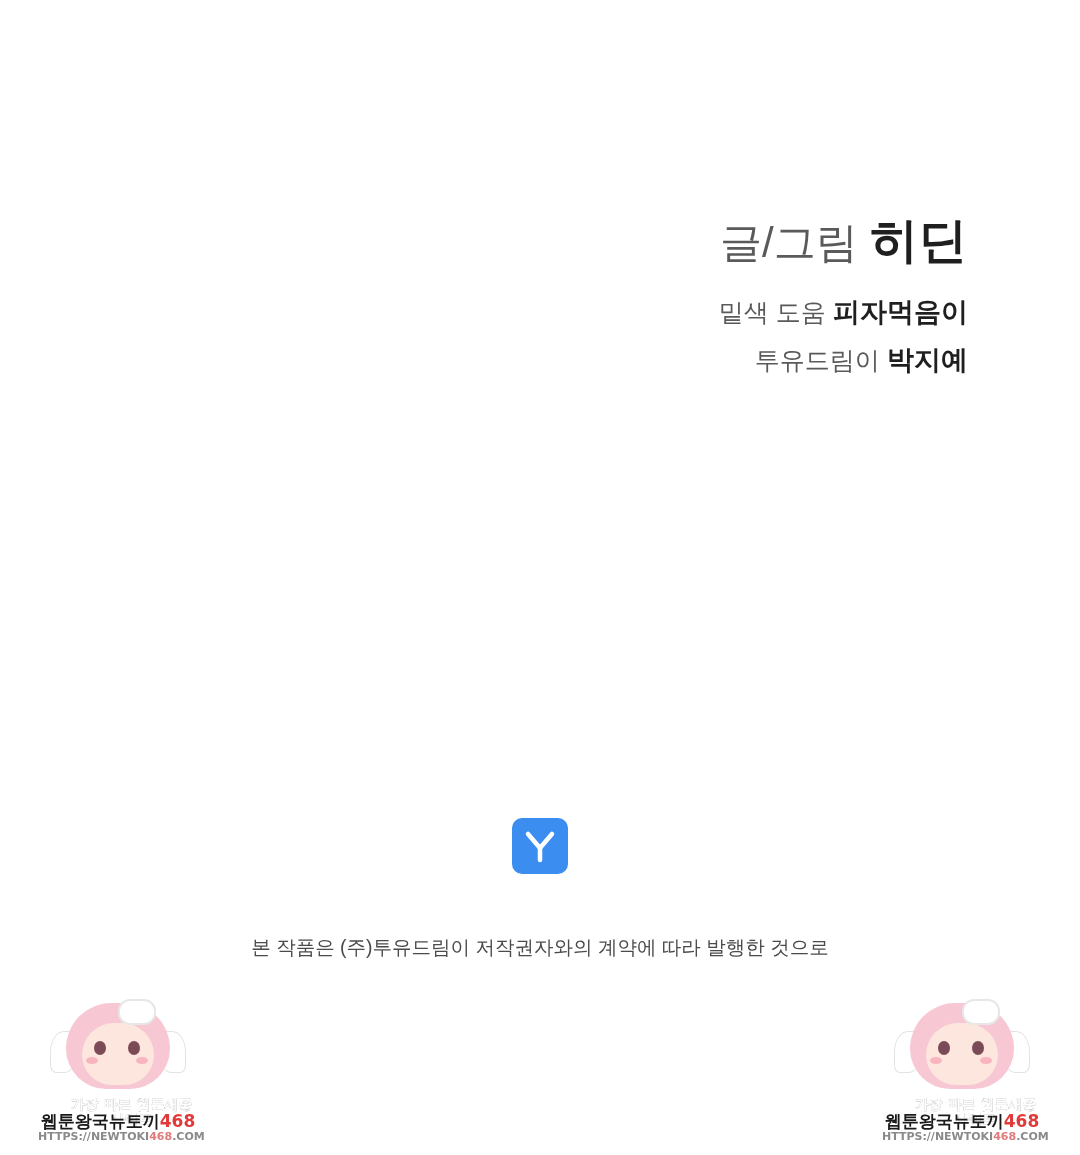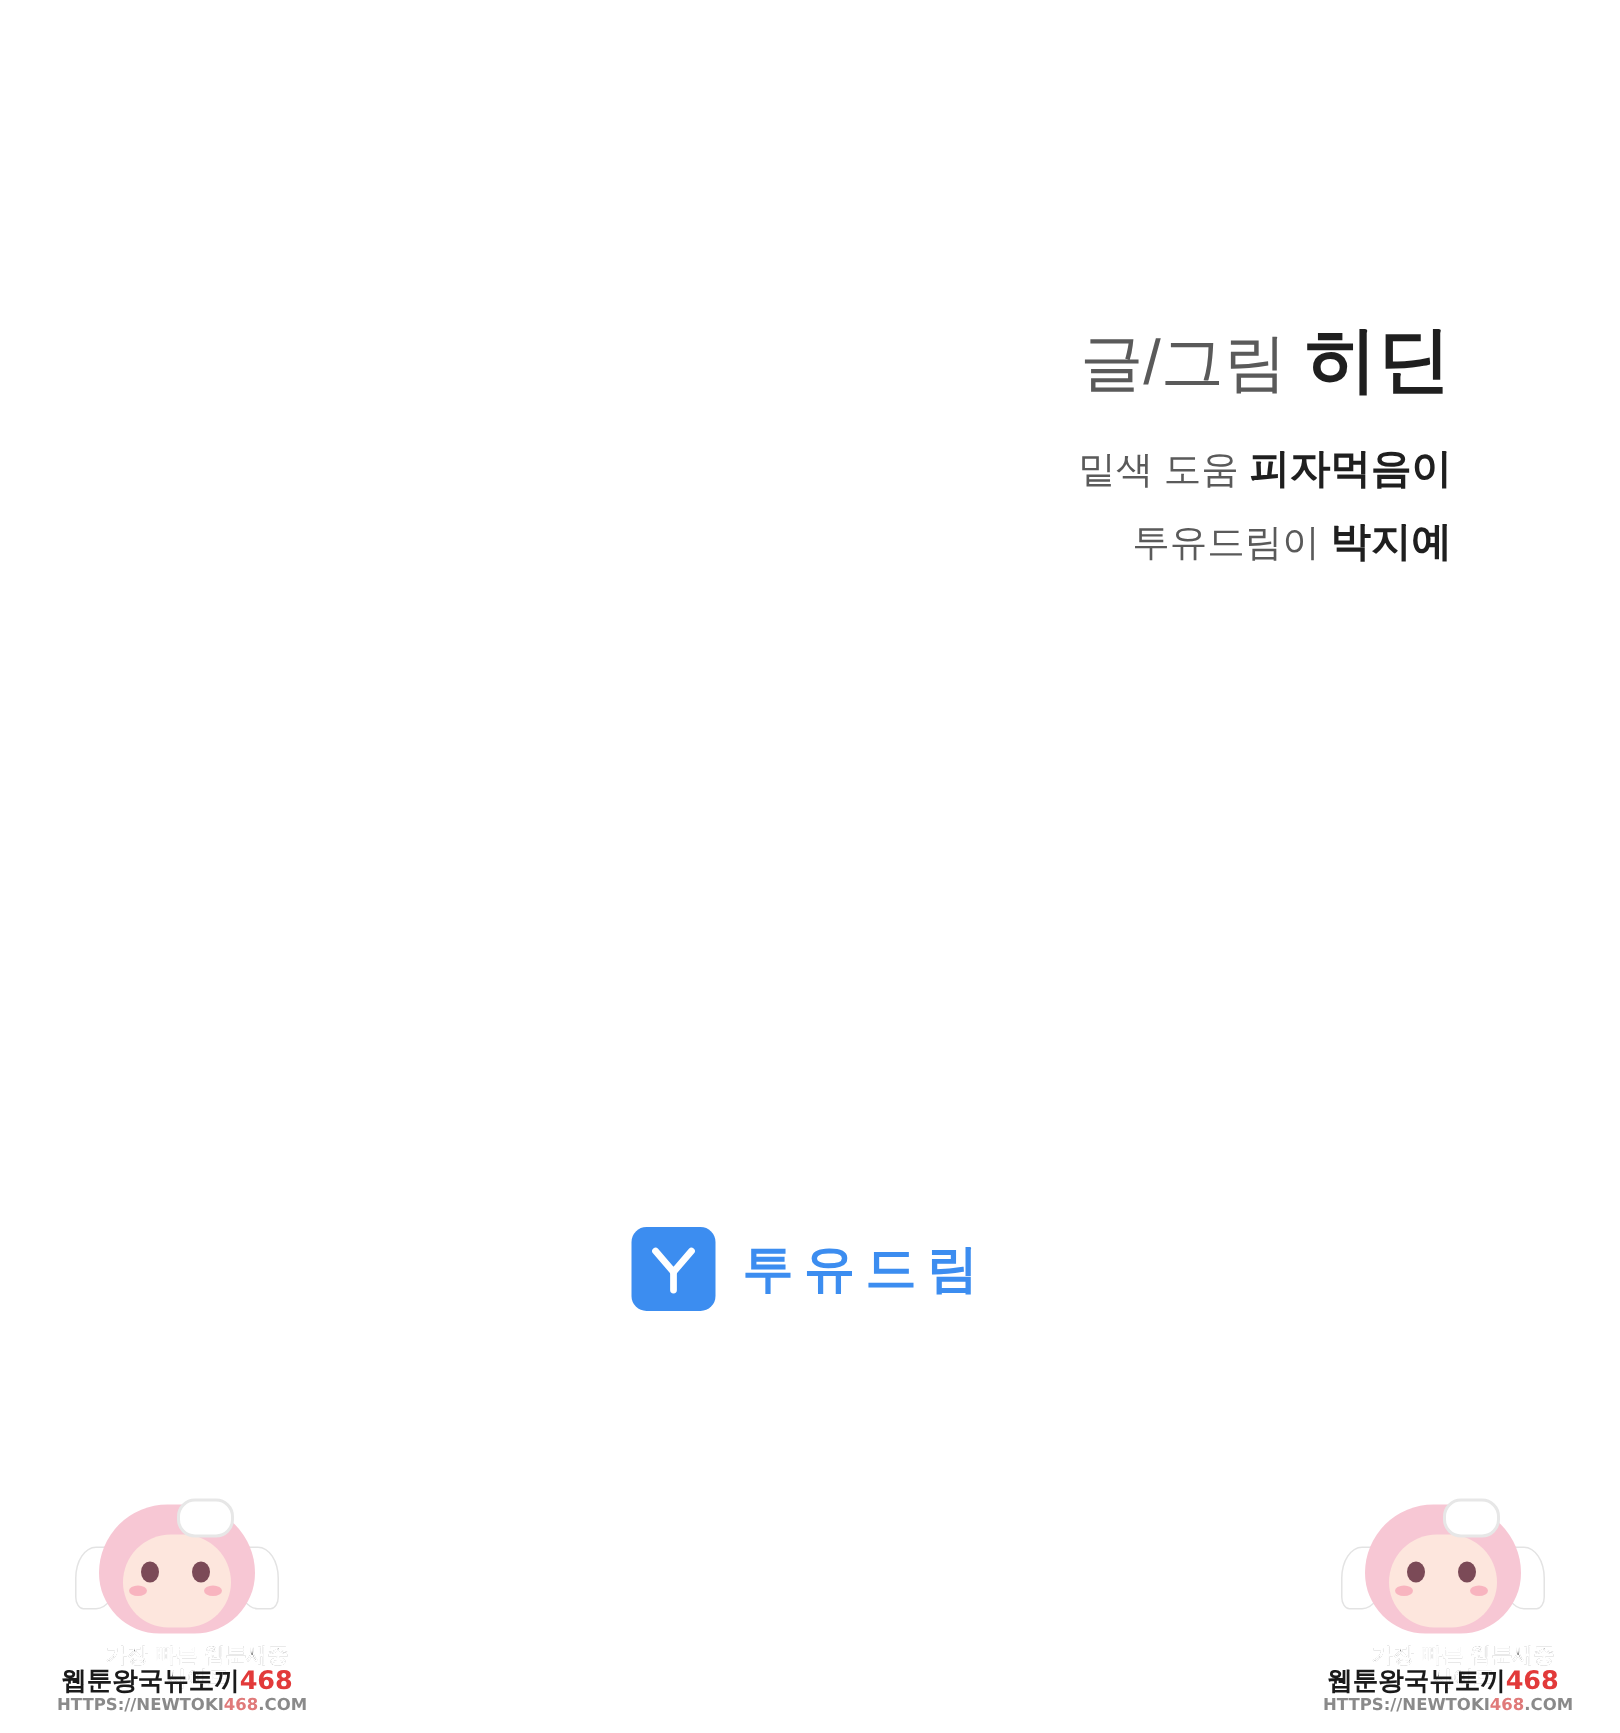--- a/index.html
+++ b/index.html
@@ -209,24 +209,24 @@
   </div>
 </div>
 
 <div class="logo-row">
   <span class="logo-mark">
     <svg width="56" height="56" viewBox="0 0 56 56" aria-hidden="true">
       <path d="M16 16 L28 30 L40 16" stroke="#ffffff" stroke-width="4.5" fill="none" stroke-linecap="round"></path>
       <path d="M28 30 L28 42" stroke="#ffffff" stroke-width="4.5" fill="none" stroke-linecap="round"></path>
     </svg>
   </span>
-  <span class="logo-text">투유드림</span>
 </div>
 
 <div class="notice">
+  <span>본 작품은 (주)투유드림이 저작권자와의 계약에 따라 발행한 것으로</span>
 </div>
 
 <div class="watermark left">
   <div class="wm-char">
     <div class="wm-wing l"></div>
     <div class="wm-wing r"></div>
     <div class="wm-hair"></div>
     <div class="wm-face"></div>
     <div class="wm-eye l"></div>
     <div class="wm-eye r"></div>

